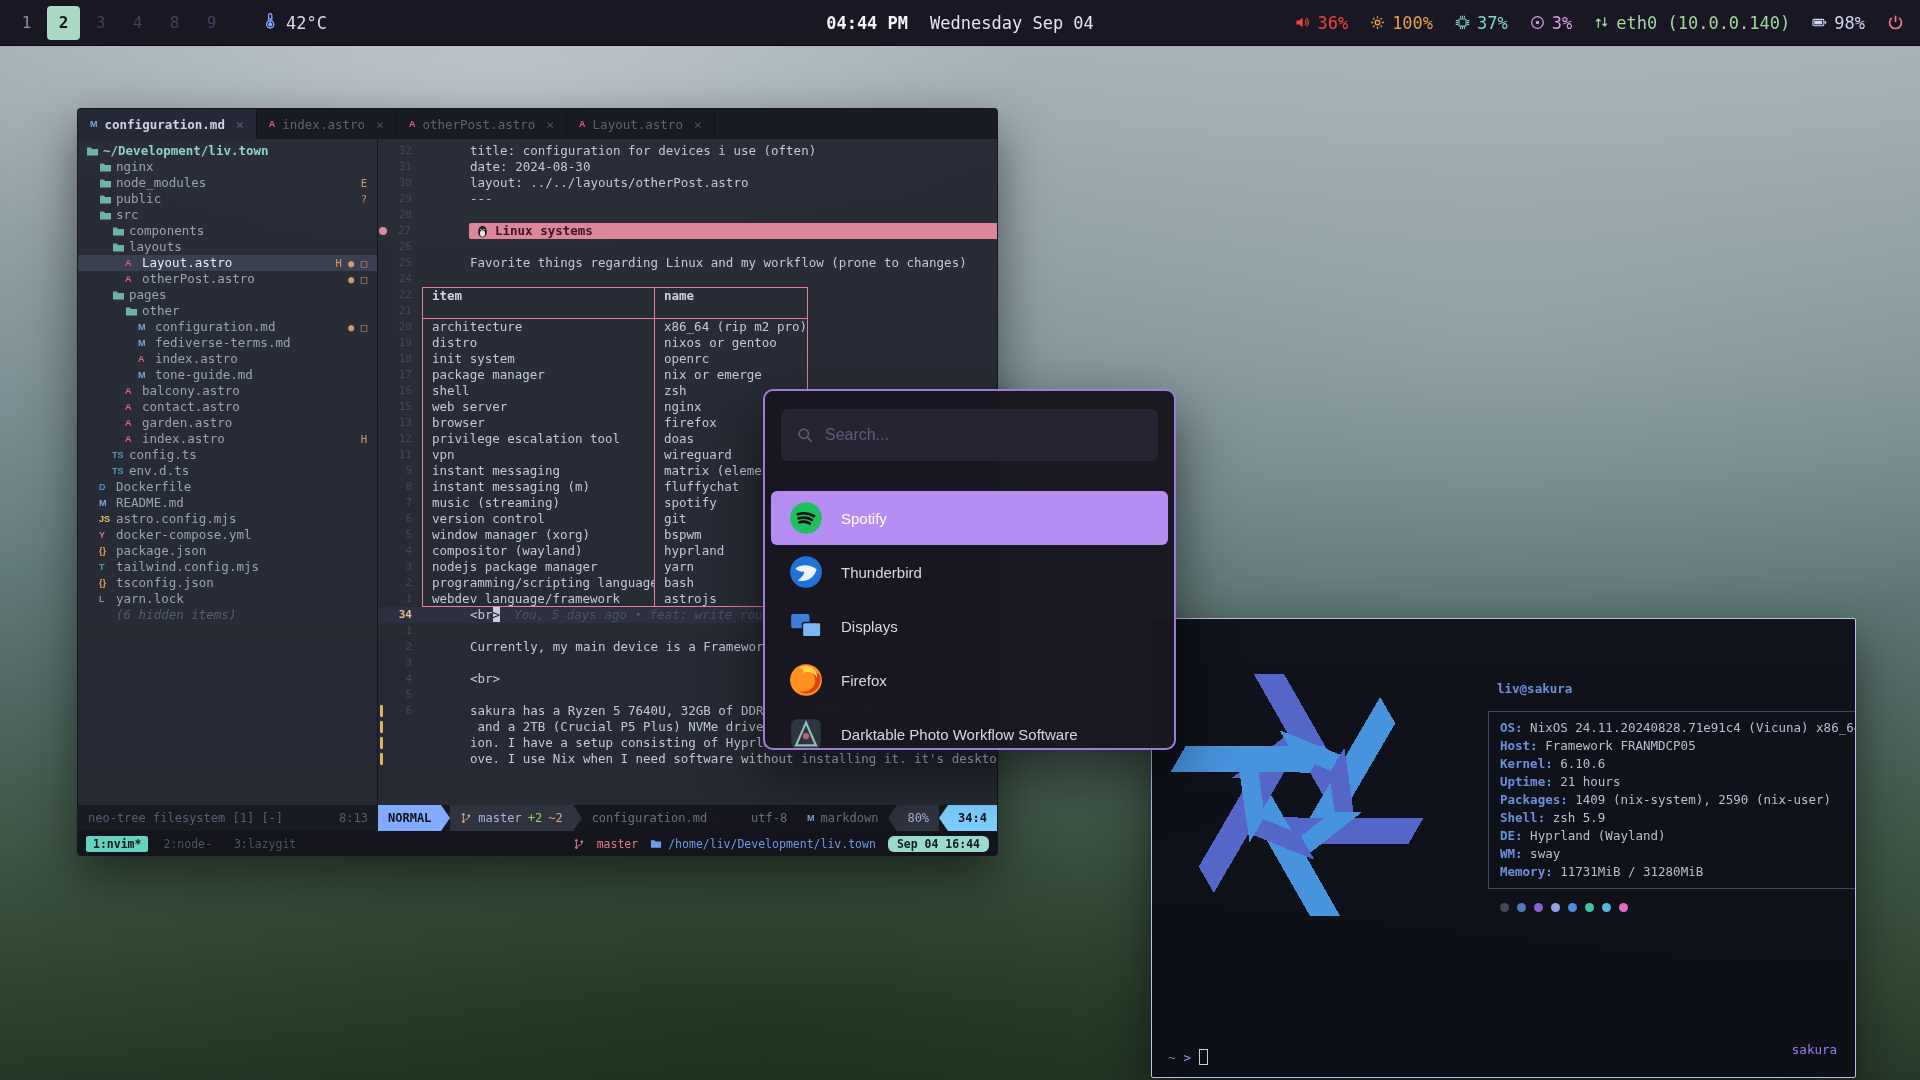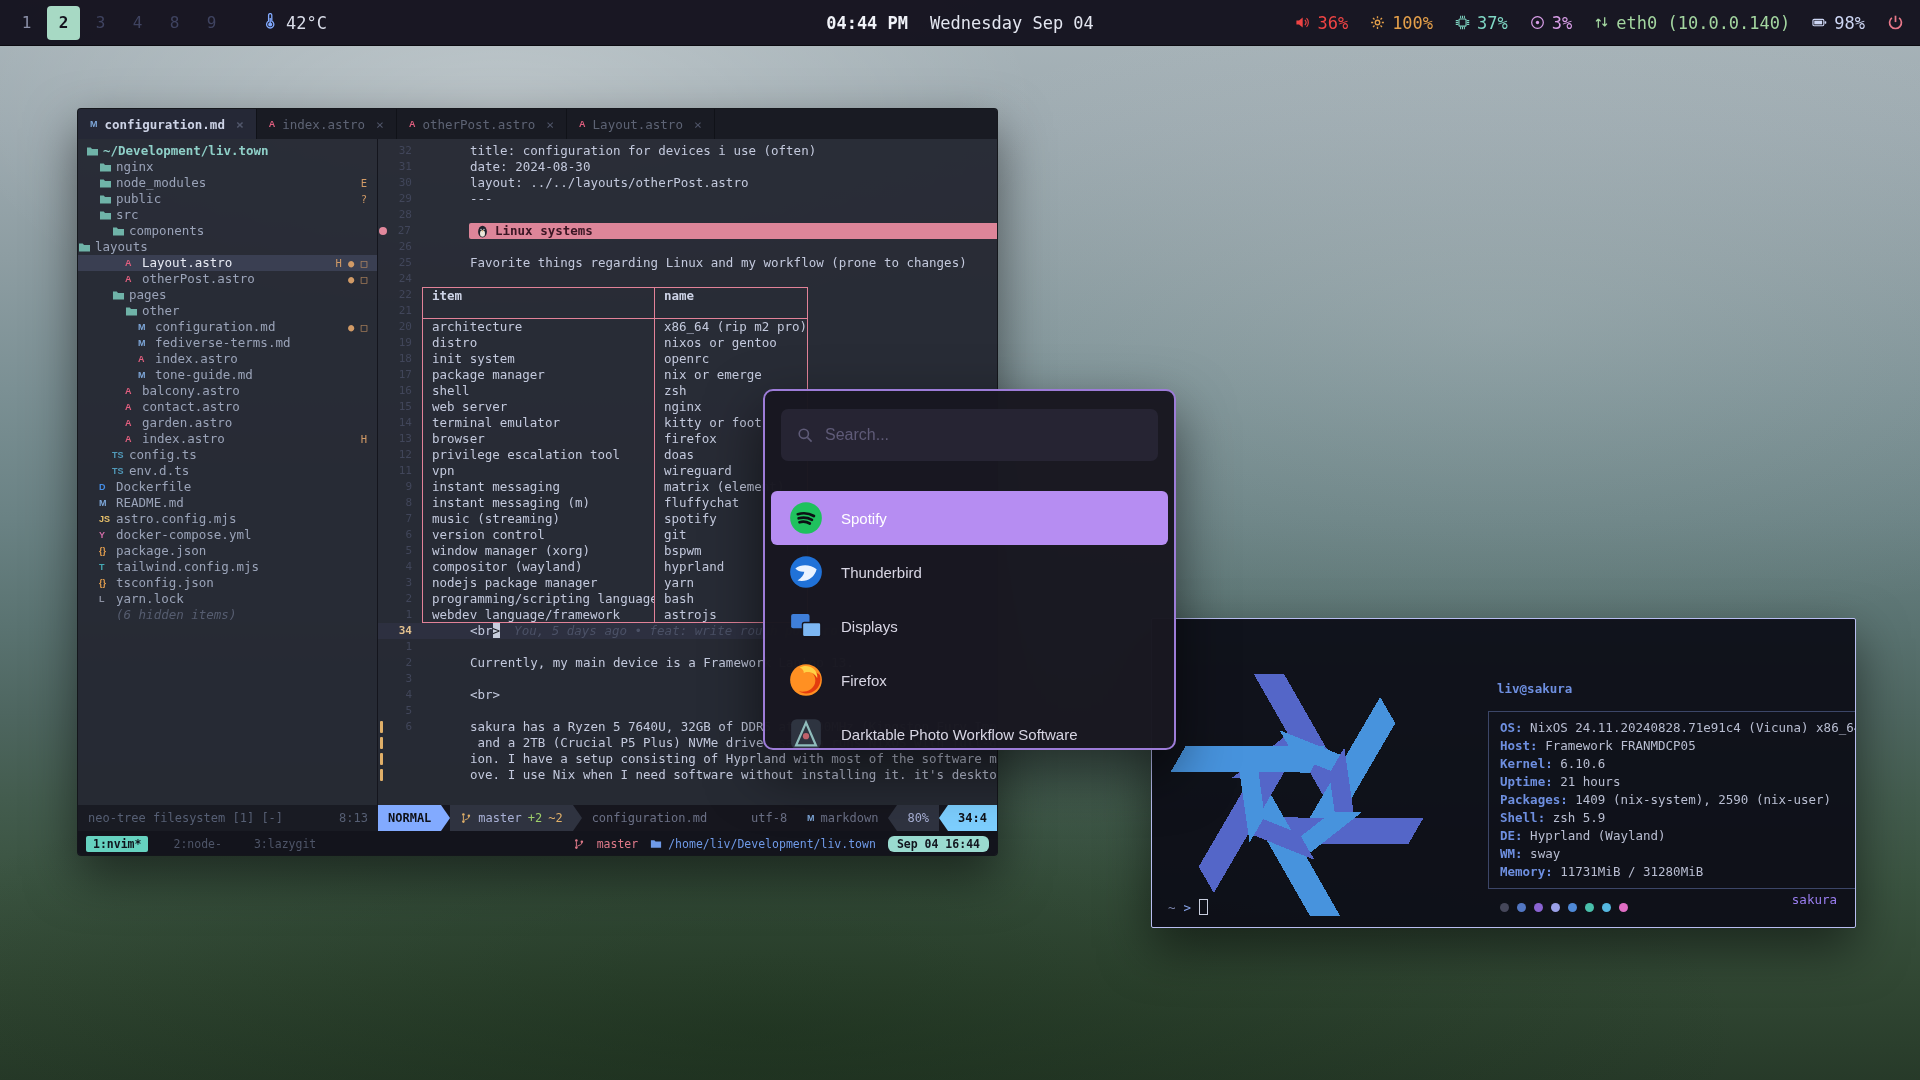--- a/index.html
+++ b/index.html
@@ -125,21 +125,21 @@
     box-shadow:0 22px 55px rgba(0,0,0,.55); font-family:"Liberation Sans",sans-serif;text-align:right; }
   .searchbox { margin:18px 16px 0; height:52px; background:#262433; border-radius:7px;
     display:flex; align-items:center; gap:12px; padding:0 16px; color:#5f5b78; font-size:16px; cursor:text; }
   .apps { margin-top:30px; }
   .app { height:54px; margin:0 6px; display:flex; align-items:center; gap:18px; padding:0 18px;
     border-radius:6px; color:#d8d6e4; font-size:15px; cursor:pointer; }
   .app.selected { background:#b68df2; color:#ffffff; }
   .aicon { width:34px; height:34px; flex:none; }
 
   
-  .terminal { position:absolute; left:1151px; top:618px; width:705px; height:310px; z-index:20;
+  .terminal { position:absolute; left:1151px; top:618px; width:705px; height:460px; z-index:20;
     background:rgba(13,14,23,.95); border:1px solid #b8bdf0; border-radius:2px; overflow:hidden;
     box-shadow:0 20px 50px rgba(0,0,0,.5); font-size:12.5px; color:#b9bed2; cursor:text; }
   .nixlogo { position:absolute; left:10px; top:26px; }
   .fetch-user { position:absolute; left:345px; top:62px; color:#6e8fe0; font-weight:bold; }
   .fetch-frame { position:absolute; left:336px; top:92px; width:370px; height:178px;
     border:1px solid #3c4668; }
   .fetch-entries { position:absolute; left:348px; top:100px; }
   .fline { height:18px; line-height:18px; white-space:nowrap; }
   .flabel { color:#6e8fe0; font-weight:bold; }
   .dots { position:absolute; left:348px; top:284px; display:flex; gap:8px; }
@@ -386,21 +386,21 @@
   </div>
           <div class="trow-item" style="padding-left: 34px;">
     <span class="ticon fo-icn">
               <svg width="13" height="13">
                 <use href="#i-folder"></use>
               </svg>
             </span>
     <span>components</span>
     <span class="badge"></span>
   </div>
-          <div class="trow-item" style="">
+          <div class="trow-item" style="padding-left: 34px;">
     <span class="ticon fo-icn">
               <svg width="13" height="13">
                 <use href="#i-folder"></use>
               </svg>
             </span>
     <span>layouts</span>
     <span class="badge"></span>
   </div>
           <div class="trow-item selected" style="padding-left: 47px;">
     <span class="ticon fi g-astro">A</span>
@@ -634,28 +634,20 @@
       <div class="c1">shell</div>
       <div class="c2">zsh</div>
     </div>
   </div>
             <div class="bline">
     <span class="sign"></span>
     <span class="lnum">15</span>
     <div class="trow">
       <div class="c1">web server</div>
       <div class="c2">nginx</div>
-    </div>
-  </div>
-            <div class="bline">
-    <span class="sign"></span>
-    <span class="lnum">14</span>
-    <div class="trow">
-      <div class="c1">terminal emulator</div>
-      <div class="c2">kitty or foot</div>
     </div>
   </div>
             <div class="bline">
     <span class="sign"></span>
     <span class="lnum">13</span>
     <div class="trow">
       <div class="c1">browser</div>
       <div class="c2">firefox</div>
     </div>
   </div>
@@ -829,21 +821,21 @@
         <span class="fi g-markdown">M</span>
         <span>markdown</span>
       </span>
       <span class="tri-l" style="border-right-color:#2f3340"></span>
       <span class="seg pct">80%</span>
       <span class="tri-l" style="border-right-color:#7dcfff"></span>
       <span class="seg pos">34:4</span>
     </div>
   </div>
   <div class="tmuxbar">
-    <div id="sessions" style="display:flex;gap:18px">
+    <div id="sessions" style="display:flex;gap:8px">
         <span class="sess active">1:nvim*</span>
         <span class="sess">2:node-</span>
         <span class="sess">3:lazygit</span>
       </div>
     <div class="tm-right">
       <span class="tm-branch-icn">
           <svg width="12" height="12">
             <use href="#i-branch"></use>
           </svg>
         </span>

